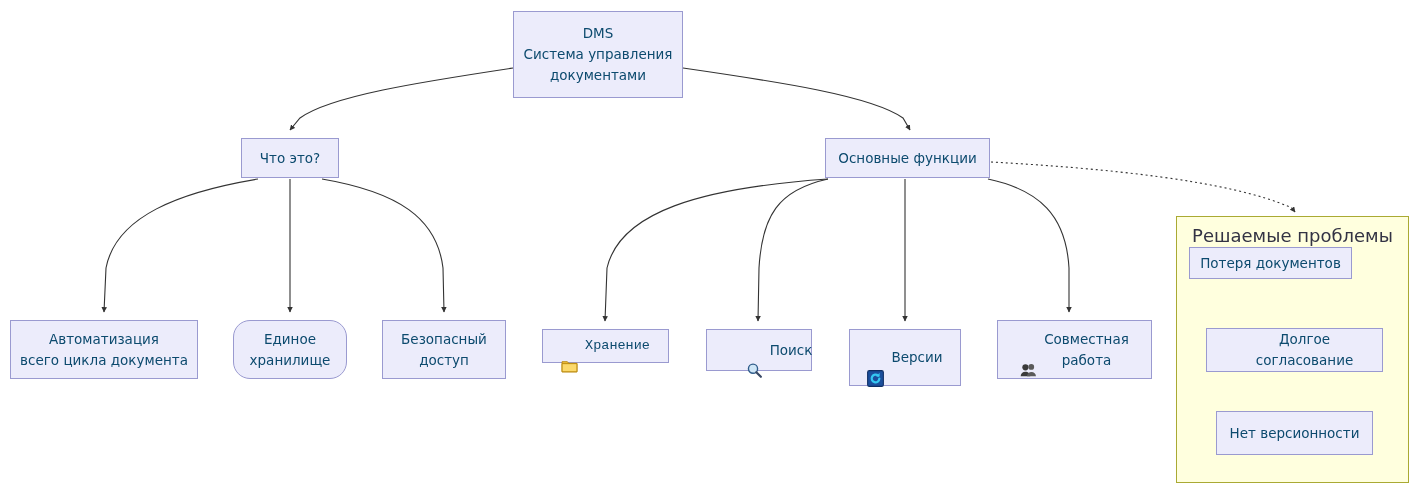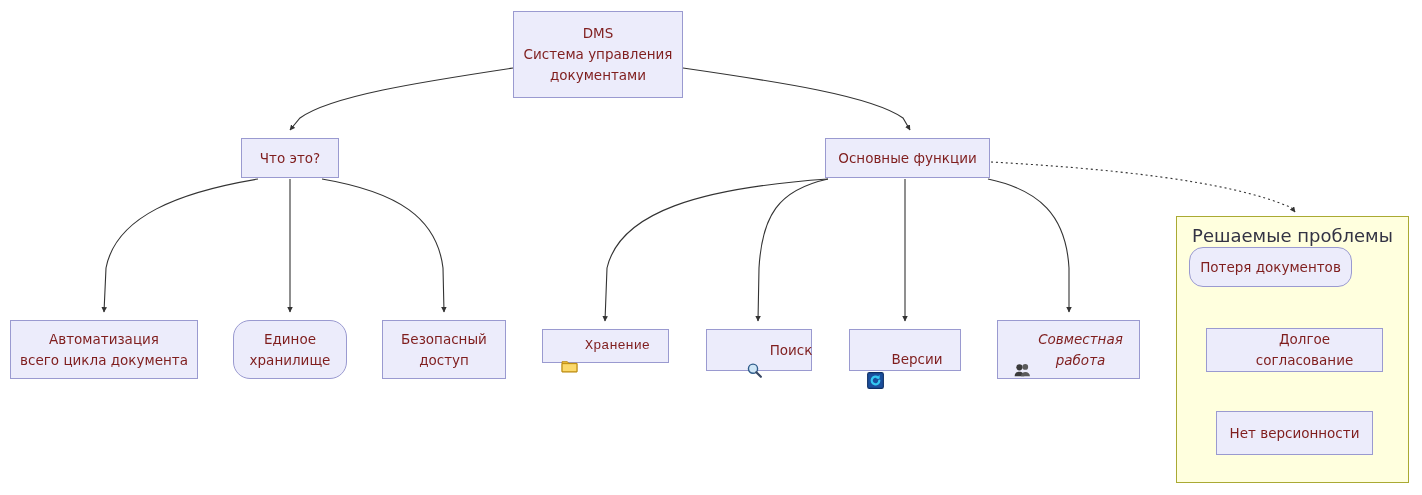--- a/index.html
+++ b/index.html
@@ -23,21 +23,21 @@
     top: 0;
     width: 1422px;
     height: 495px;
     pointer-events: none;
   }
   .node {
     position: absolute;
     box-sizing: border-box;
     background: #ECECFB;
     border: 1px solid #9a9ad0;
-    color: #7f1d1d;
+    color: #0c4a6e;
     display: flex;
     align-items: center;
     justify-content: center;
     text-align: center;
     font-size: 13.5px;
     line-height: 1.55;
     z-index: 2;
   }
   .node .label {
     display: block;
@@ -104,21 +104,21 @@
       <path d="M 905,179 L 905,321"></path>
       <path d="M 988,179 C 1040,190 1066,216 1069,268 L 1069,312"></path>
 
       <path stroke-dasharray="2 3" d="M 991,162 C 1100,168 1230,180 1292,208 L 1295,212"></path>
     </g>
   </svg>
 
   <div class="cluster" style="left:1176px; top:216px; width:233px; height:267px;">
     <div class="cluster-title">Решаемые проблемы</div>
   </div>
-  <div class="node" style="left:1189px; top:247px; width:163px; height:40px;border-radius:14px;">
+  <div class="node" style="left:1189px; top:247px; width:163px; height:32px;">
     <span class="label">Потеря документов</span>
   </div>
   <div class="node" style="left:1206px; top:328px; width:177px; height:44px;padding-left:20px;">
     <span class="label">Долгое согласование</span>
   </div>
   <div class="node" style="left:1216px; top:411px; width:157px; height:44px;">
     <span class="label">Нет версионности</span>
   </div>
 
   <div class="node" style="left:513px; top:11px; width:170px; height:87px;">
@@ -164,34 +164,34 @@
       <span class="icon">
         <svg width="17" height="17" viewBox="0 0 16 16">
           <circle cx="6.6" cy="6.3" r="4.3" fill="#CFE6F7" stroke="#2F5C8A" stroke-width="1.3"></circle>
           <path d="M9.7 9.6 L14 13.9" stroke="#3A4A66" stroke-width="2.1" stroke-linecap="round"></path>
         </svg>
       </span>
       <span>Поиск</span>
     </span>
   </div>
 
-  <div class="node with-icon" style="left:849px; top:329px; width:112px; height:42px;align-items:flex-end;">
+  <div class="node with-icon" style="left:849px; top:329px; width:112px; height:57px;">
     <span class="label">
       <span class="icon">
         <svg width="17" height="17" viewBox="0 0 16 16">
           <rect x="0.6" y="0.6" width="14.8" height="14.8" rx="1.6" fill="#1B4F9C" stroke="#0E2E63" stroke-width="1"></rect>
           <path d="M11.6 8a3.6 3.6 0 1 1-1.1-2.6" fill="none" stroke="#35C8F2" stroke-width="2.1" stroke-linecap="round"></path>
           <path d="M11.9 2.7 L11.9 6.0 L8.6 6.0 Z" fill="#35C8F2"></path>
         </svg>
       </span>
       <span>Версии</span>
     </span>
   </div>
 
-  <div class="node with-icon stacked" style="left:997px; top:320px; width:143px; height:59px;font-style:italic;">
+  <div class="node with-icon stacked" style="left:997px; top:320px; width:155px; height:59px;">
     <span class="label">
       <span class="icon">
         <svg width="17" height="17" viewBox="0 0 16 16">
           <circle cx="5.1" cy="5.0" r="2.9" fill="#3A3A3A"></circle>
           <path d="M0.6 13.4c0-2.6 2-4.3 4.5-4.3s4.5 1.7 4.5 4.3z" fill="#3A3A3A"></path>
           <circle cx="10.6" cy="4.6" r="2.7" fill="#5A5A5A"></circle>
           <path d="M6.6 13.4c0-2.5 1.9-4.1 4.2-4.1s4.2 1.6 4.2 4.1z" fill="#5A5A5A"></path>
         </svg>
       </span>
       <span>Совместная

